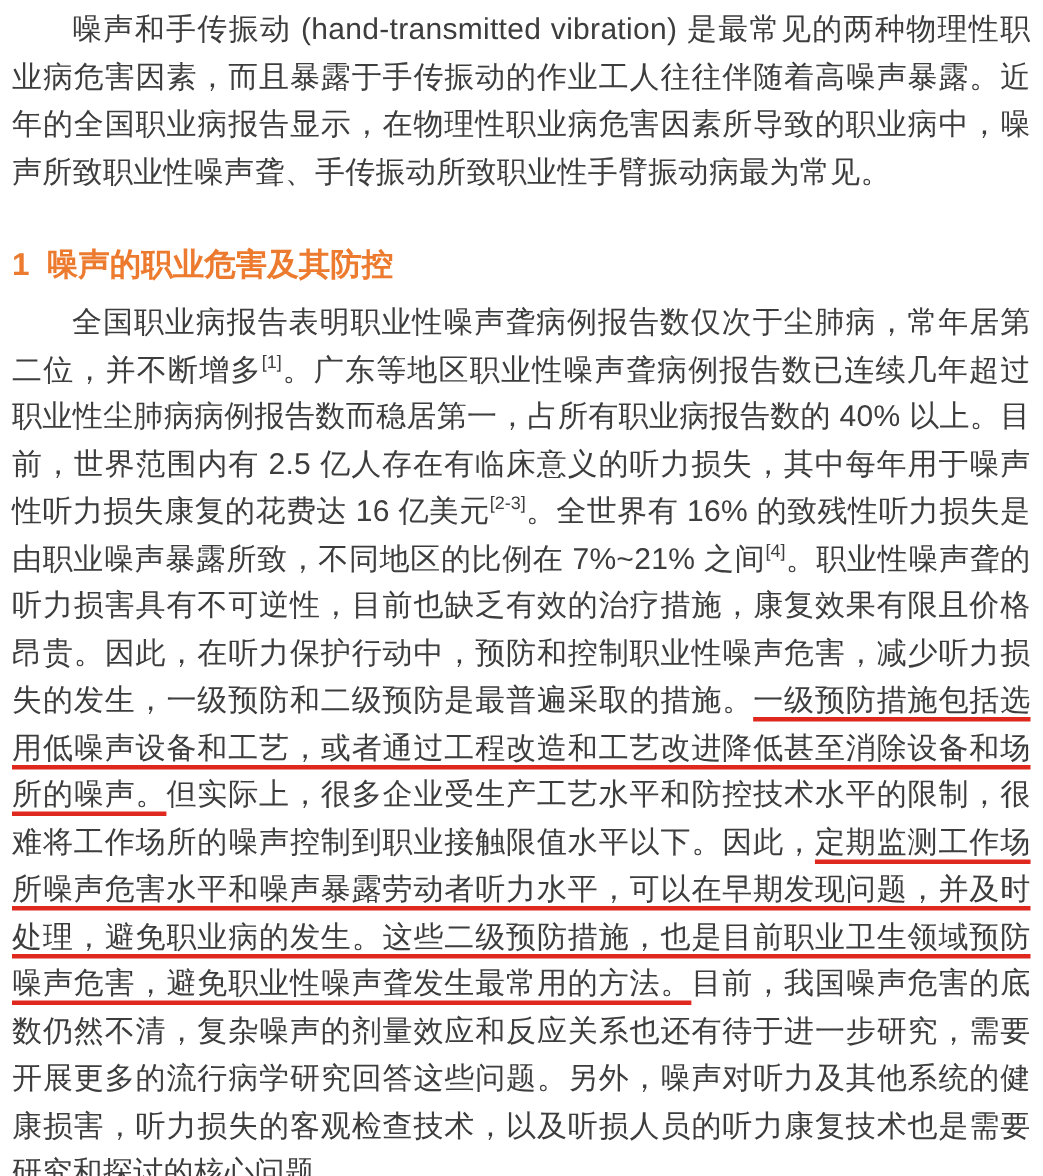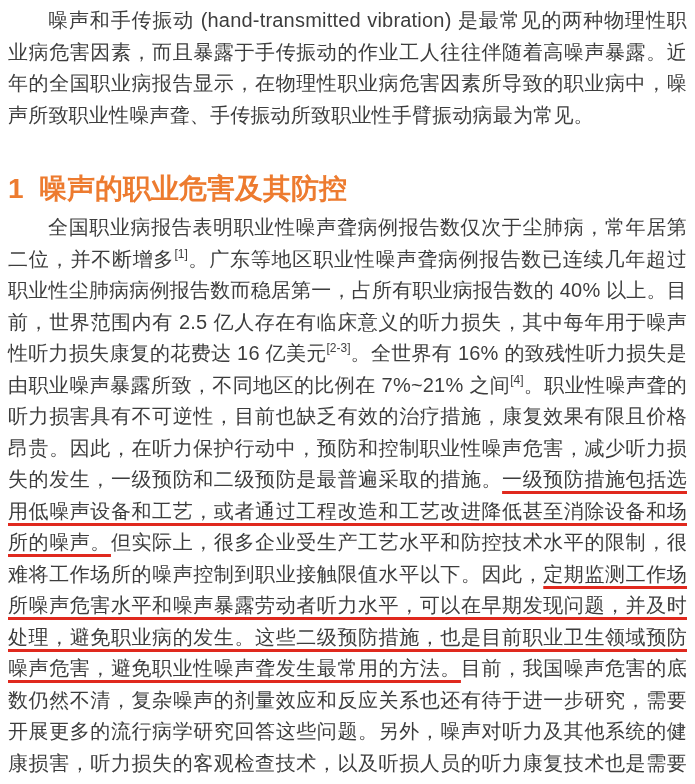--- a/index.html
+++ b/index.html
@@ -27,22 +27,22 @@
   .body-para {
     margin: 0;
     font-size: 20px;
     line-height: 31.5px;
     text-align: justify;
     letter-spacing: 0.2px;
     color: var(--body-text);
   }
   .indent { text-indent: 2em; }
   .section-heading {
-    margin: 44px 0 9px 0;
-    font-size: 28px;
+    margin: 32px 0 9px 0;
+    font-size: 21px;
     line-height: 28px;
     font-weight: bold;
     color: var(--heading);
   }
   .heading-gap { display: inline-block; width: 0.55em; }
   .red-underline {
     text-decoration: underline;
     text-decoration-color: var(--underline);
     text-decoration-thickness: 3px;
     text-underline-offset: 5px;

